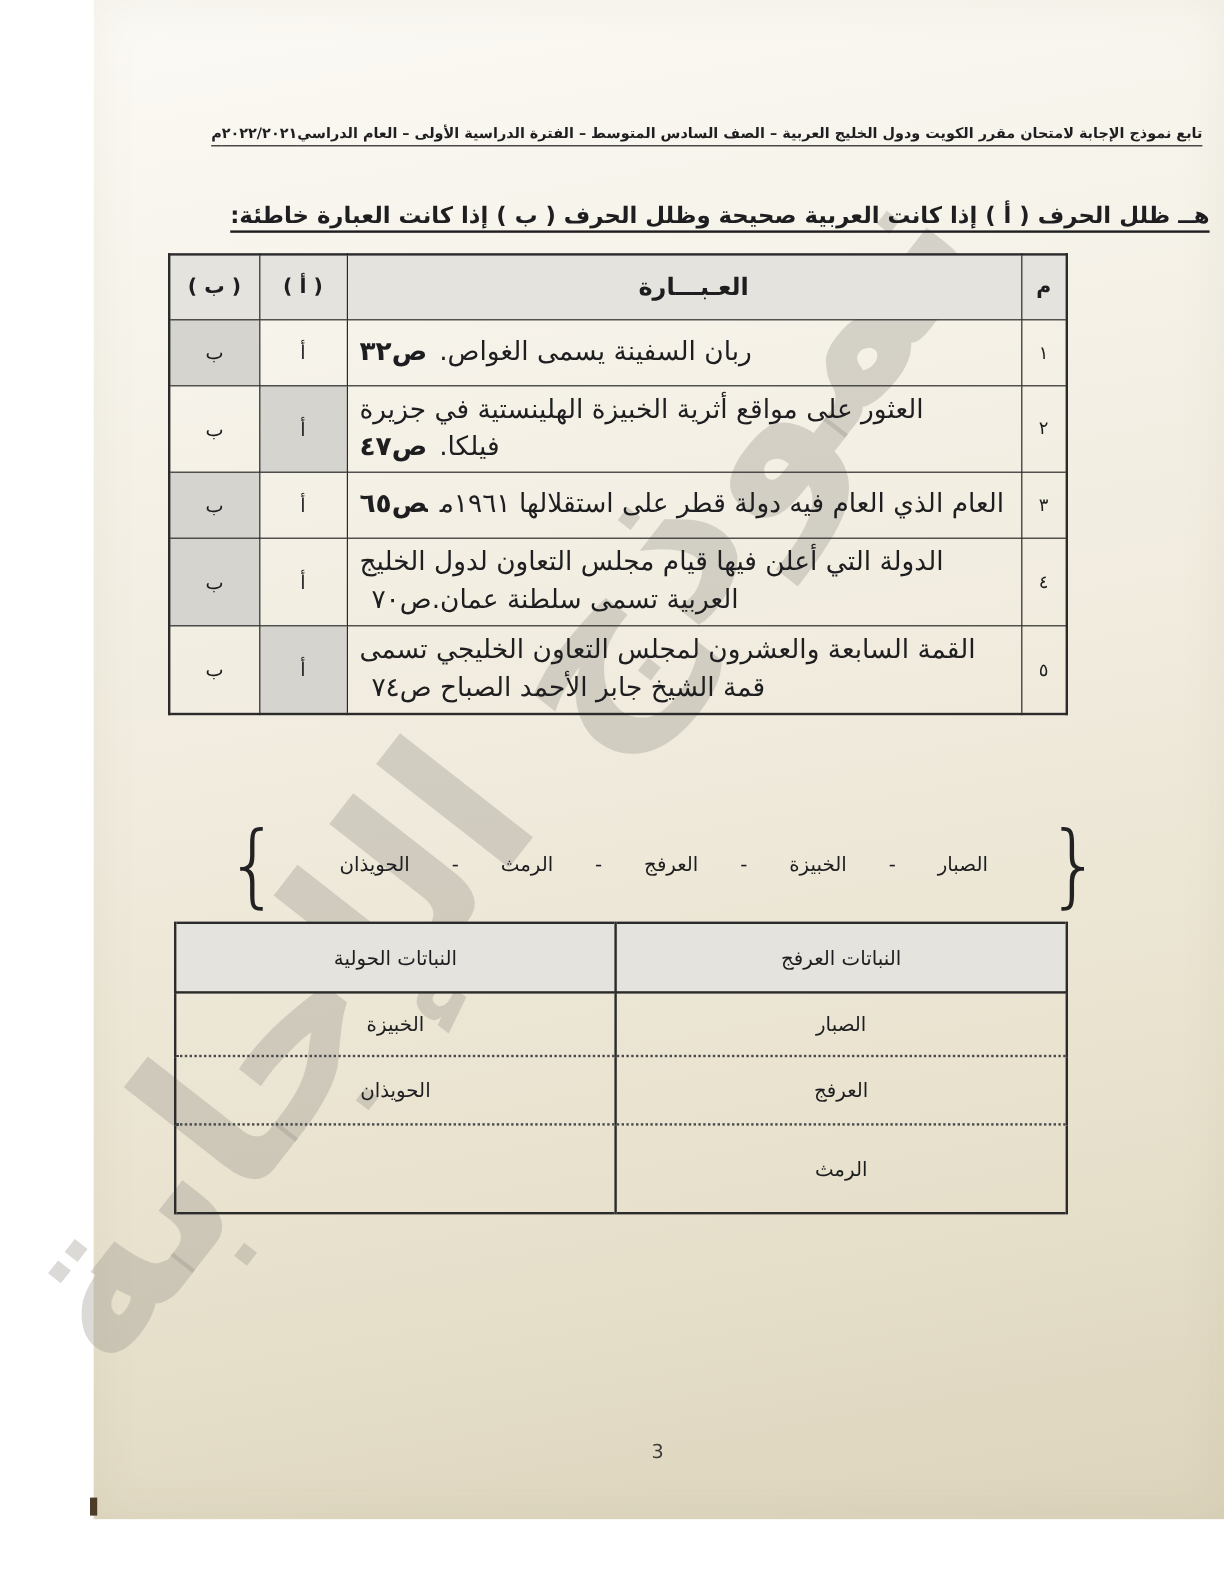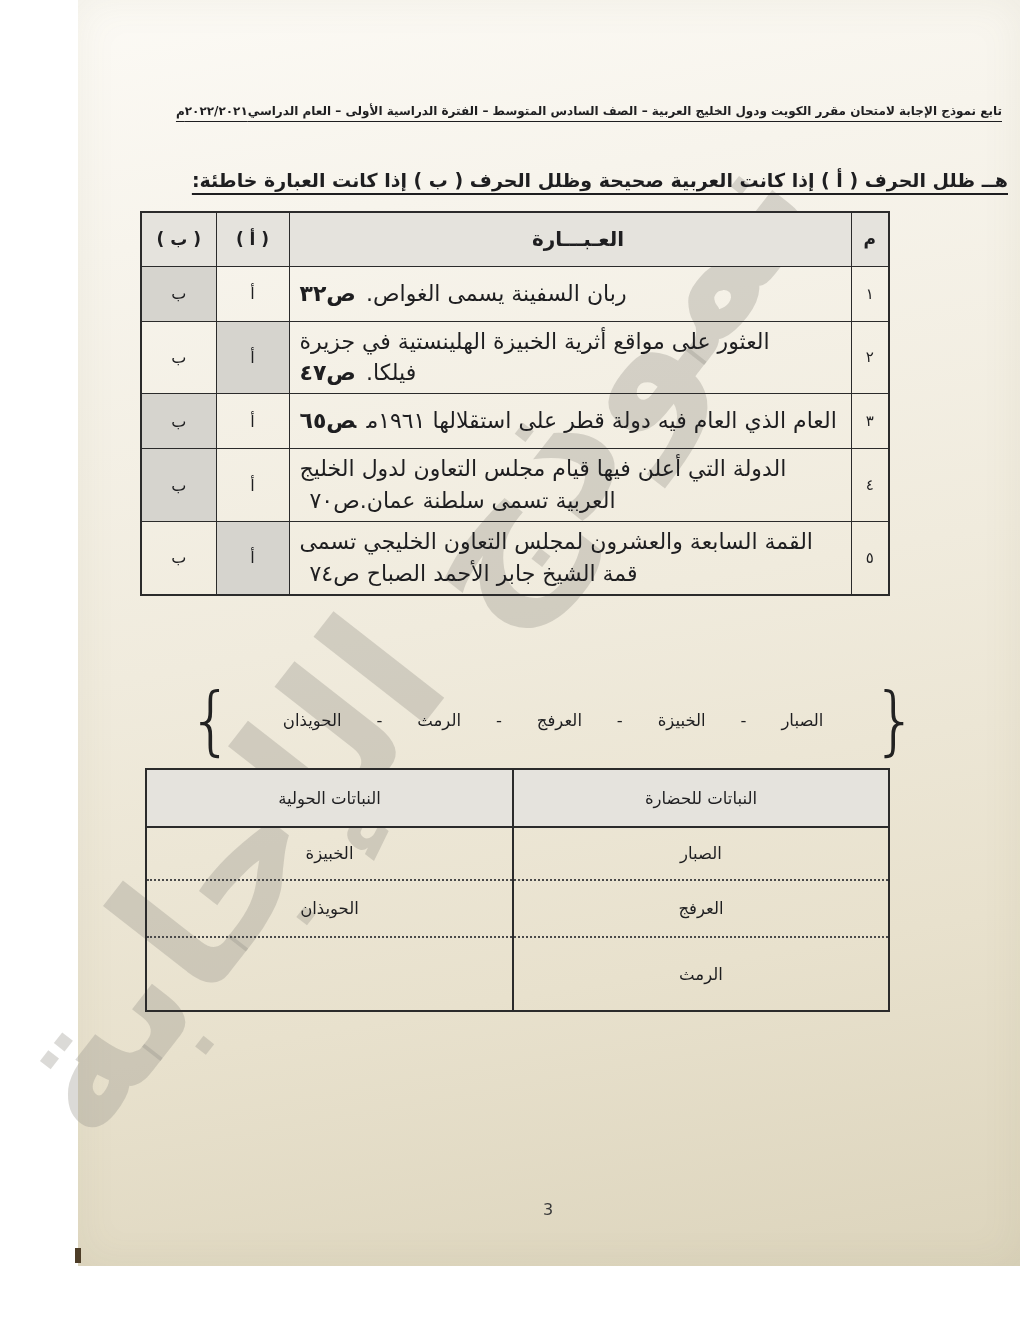--- a/index.html
+++ b/index.html
@@ -178,21 +178,21 @@
       <span class="brace" dir="ltr">{</span>
     </div>
 
     <table class="plants-table">
       <colgroup>
           <col style="width:376px">
           <col style="width:367px">
         </colgroup>
       <thead>
         <tr>
-          <th>النباتات للحضارة</th>
+          <th>النباتات العرفج</th>
           <th>النباتات الحولية</th>
         </tr>
       </thead>
       <tbody>
         <tr class="pr1">
           <td>الصبار</td>
           <td>الخبيزة</td>
         </tr>
         <tr class="pr2">
           <td>العرفج</td>

